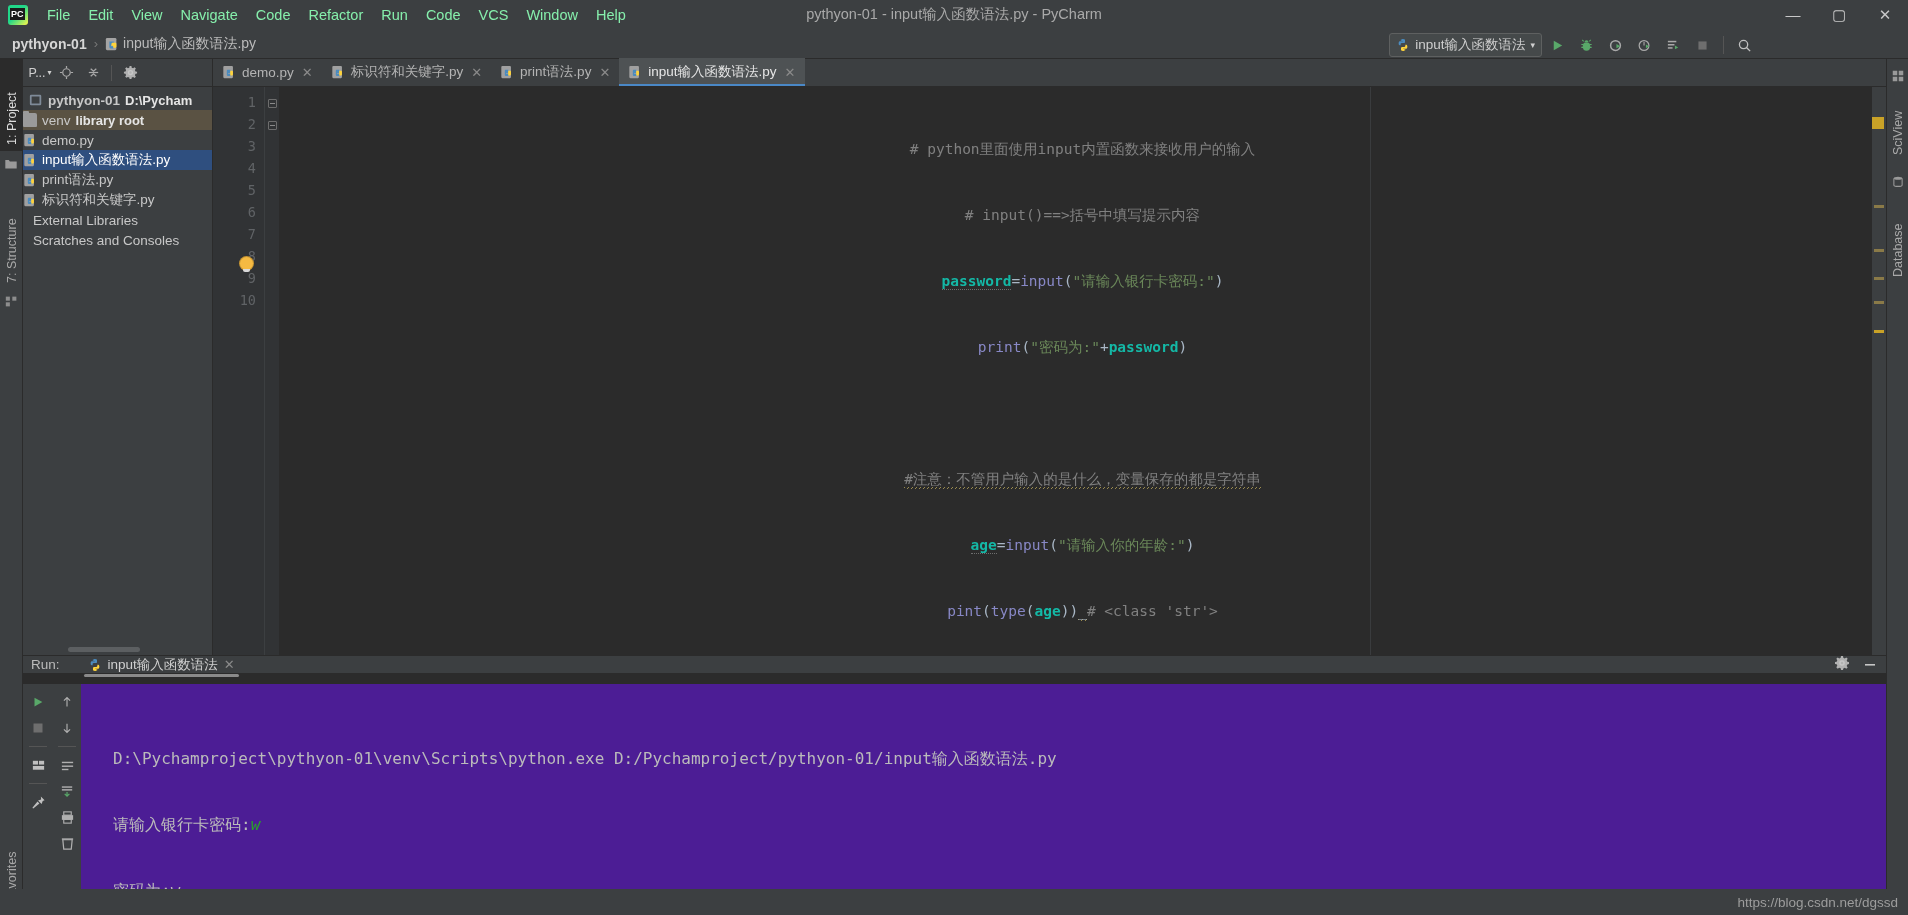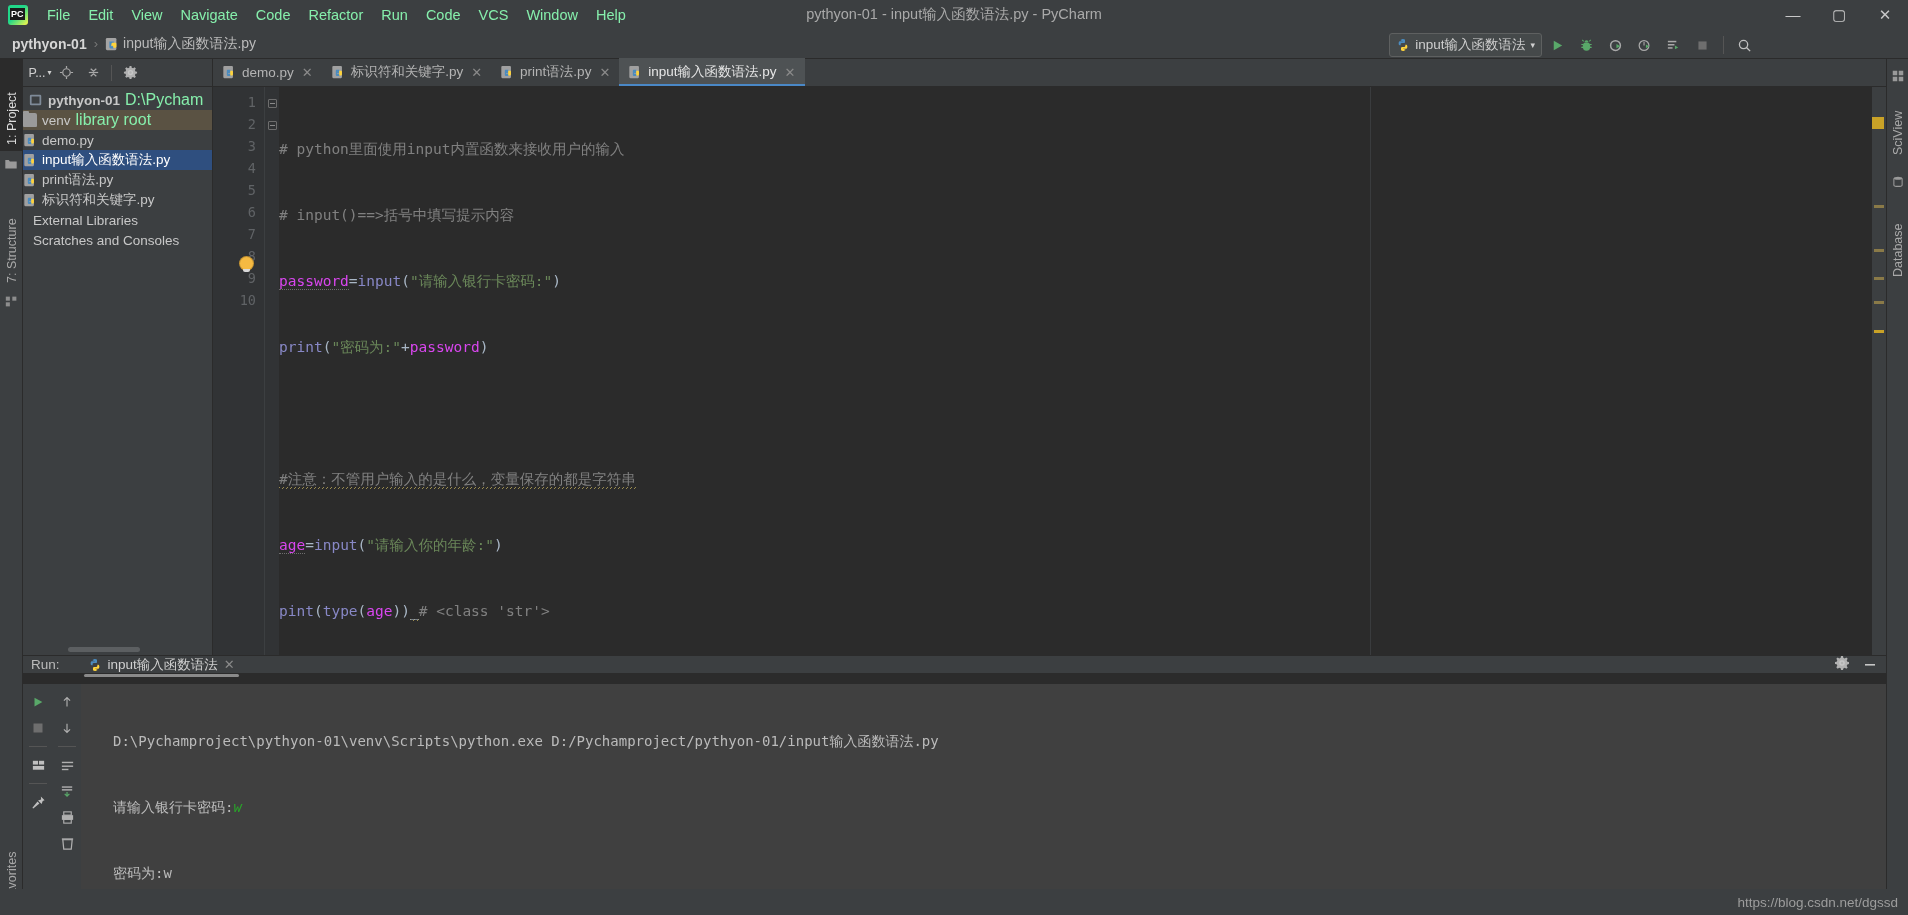--- a/index.html
+++ b/index.html
@@ -98,21 +98,21 @@
   .pp-title-chip { display:flex; align-items:center; gap:2px; font-size:12.5px; color:#cfcfcf; }
 
   .tree { padding-top:3px; font-size:13.5px; }
   .tree-row {
     height:20px; display:flex; align-items:center; gap:5px;
     padding-left:6px; white-space:nowrap; color:#c8c8c8;
   }
   .tree-row.indent1 { padding-left:0; }
   .tree-row.sel-venv { background:#5a5243; }
   .tree-row.sel-file { background:#2f4f7f; color:#ffffff; }
-  .tree-row .dim { color:#86efac; font-size:16px; }
+  .tree-row .dim { color:#e5e5e5; font-size:13px;font-weight:bold; }
   .tree-row .bold { font-weight:bold; }
 
   
   .ico { width:14px; height:14px; flex:0 0 auto; position:relative; display:inline-block; }
   .ico-folder { background:#9a9a9a; border-radius:1px 2px 1px 1px; }
   .ico-folder:before{content:"";position:absolute;left:0;top:-2px;width:6px;height:3px;background:#9a9a9a;border-radius:1px;}
   .py-glyph { width:14px; height:14px; display:block; }
 
   
   .editor-area {
@@ -139,27 +139,27 @@
     background:#313335; border-right:1px solid #3c3f41;
   }
   .foldstrip { position:absolute; left:52px; top:0; width:14px; height:100%; background:#313335; }
   .lnum {
     position:absolute; right:8px; font-size:13.5px; color:#606366;
     font-family:"DejaVu Sans Mono", monospace; text-align:right;
   }
   .code {
     position:absolute; left:66px; top:0; right:0; bottom:0;
     font-family:"DejaVu Sans Mono", monospace; font-size:14.5px;
-    line-height:22px; padding-top:7px; white-space:pre;
+    line-height:22px; padding-top:7px; white-space:pre;text-align:center;
   }
   .cline { height:22px; position:relative; }
   .tok-com { color:#808080; }
   .tok-fn  { color:#8888c6; }
   .tok-str { color:#6a8759; }
-  .tok-var { color:#d946ef; }
+  .tok-var { color:#14b8a6;font-weight:bold; }
   .tok-op  { color:#a9b7c6; }
   .wave {
     background-image:repeating-linear-gradient(135deg,#9a8b4f 0 1px,transparent 1px 3px);
     background-position:0 100%; background-repeat:repeat-x; background-size:4px 2px;
     padding-bottom:2px;
   }
   .underdot { border-bottom:1px dotted #6e6e6e; }
 
   .bulb {
     position:absolute; width:13px; height:13px; border-radius:50%;
@@ -208,23 +208,23 @@
     display:flex; flex-direction:column; align-items:center; padding-top:6px; gap:2px;
   }
   .run-side2 {
     position:absolute; left:30px; top:28px; width:28px; bottom:0; background:#3c3f41;
     display:flex; flex-direction:column; align-items:center; padding-top:6px; gap:2px;
   }
   .rs-btn { width:24px; height:24px; display:flex; align-items:center; justify-content:center; }
   .rs-sep { width:18px; height:1px; background:#555; margin:4px 0; }
 
   .console {
-    position:absolute; left:58px; top:28px; right:0; bottom:0; background:#404040;
-    font-family:"DejaVu Sans Mono", monospace; font-size:14px; line-height:22px;
-    padding:2px 0 0 32px; color:#bbbbbb; white-space:pre;
+    position:absolute; left:58px; top:28px; right:0; bottom:0; background:#4c1d95;
+    font-family:"DejaVu Sans Mono", monospace; font-size:16px; line-height:22px;
+    padding:20px 0 0 32px; color:#bbbbbb; white-space:pre;
   }
   .c-green { color:#29a329; font-style:italic; }
 
   .watermark {
     position:absolute; right:10px; bottom:5px; font-size:13.5px; color:#9d9d9d;
   }
   .statusbar-bg {
     position:absolute; left:0; bottom:0; width:1908px; height:26px; background:#3c3f41;
   }
 </style>

